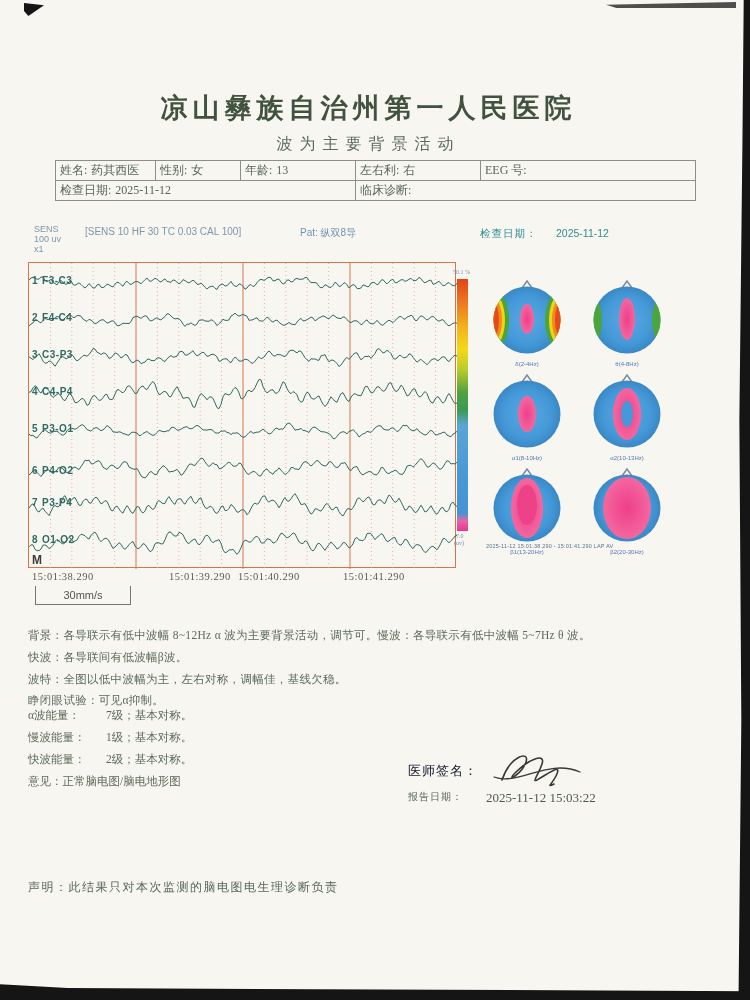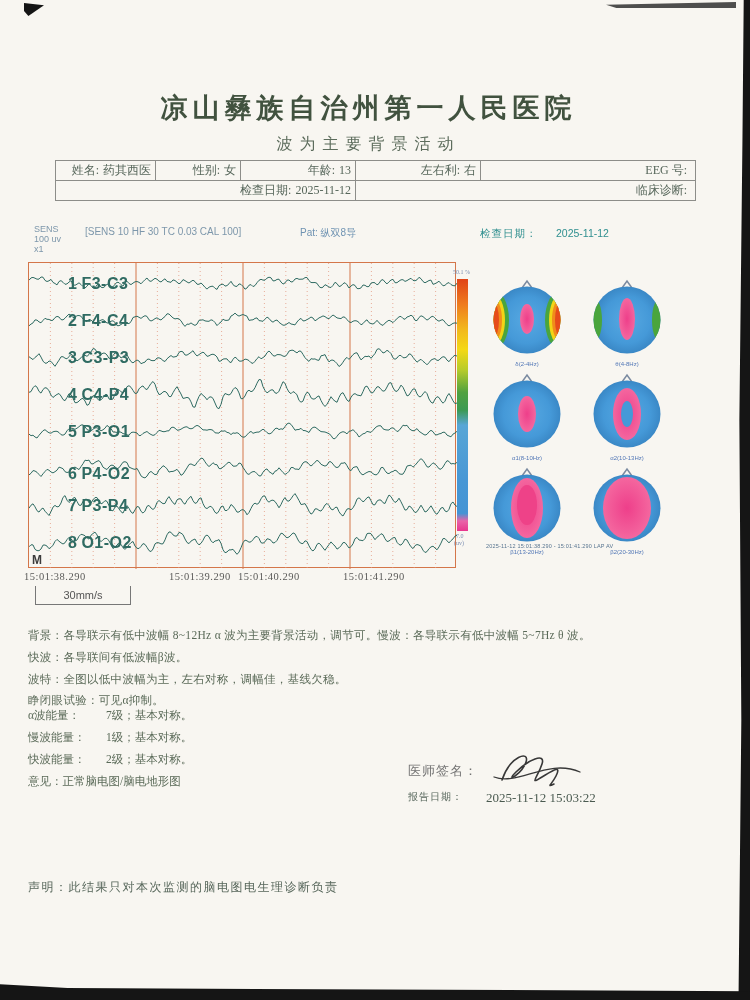--- a/index.html
+++ b/index.html
@@ -21,46 +21,46 @@
   
   #hospital-title { position:absolute; top:90px; left:0; width:737px; text-align:center;
     font-size:27px; font-weight:bold; letter-spacing:5px; color:#41523f; }
   #report-title { position:absolute; top:134px; left:0; width:737px; text-align:center;
     font-size:16px; letter-spacing:7px; color:#5c6c5c; }
 
   
   #patient-table { position:absolute; left:55px; top:160px; width:640px;
     border-collapse:collapse; table-layout:fixed; font-size:12px; color:#56665a; }
   #patient-table td { border:1px solid #8d8d89; height:20px; padding:1px 4px;
-    white-space:nowrap; overflow:hidden;text-align:right; }
+    white-space:nowrap; overflow:hidden; }
   #patient-table .lbl { margin-right:4px; }
 
   
   .set-txt { position:absolute; font-family:"Liberation Sans","DejaVu Sans",sans-serif;
     color:#7d97ab; }
   #sens-l1 { left:34px; top:224px; font-size:9px; }
   #sens-l2 { left:34px; top:234px; font-size:9px; }
   #sens-l3 { left:34px; top:244px; font-size:9px; }
   #params  { left:85px; top:226px; font-size:10px; }
   #montage { left:300px; top:226px; font-size:10px; color:#6f93b2; }
   #exam-date-lbl { left:480px; top:227px; font-size:10.5px; color:#2f8f8f; letter-spacing:1px;}
   #exam-date-val { left:556px; top:227px; font-size:10.5px; color:#2f8f8f; }
 
   
   #eeg-chart { position:absolute; left:28px; top:262px; width:428px; height:306px;
     border:1px solid #d4764a; }
   #wave-svg { position:absolute; left:0; top:0; }
-  .ch-label { position:absolute; left:3px; font-size:16px; font-weight:bold; color:#2f6b62;
-    font-family:"Liberation Sans","DejaVu Sans",sans-serif; letter-spacing:.5px; z-index:3;margin-left:36px;}
+  .ch-label { position:absolute; left:3px; font-size:10px; font-weight:bold; color:#2f6b62;
+    font-family:"Liberation Sans","DejaVu Sans",sans-serif; letter-spacing:.5px; z-index:3;}
   .ch-label .num { margin-right:4px; }
   #m-label { position:absolute; left:3px; top:290px; font-size:12px; font-weight:bold;
     color:#3c3c3c; font-family:"Liberation Sans","DejaVu Sans",sans-serif; z-index:3;}
 
   .tstamp { position:absolute; top:571px; font-size:10.5px; color:#5a5a58; letter-spacing:.5px; }
-  #ts-0{left:24px;text-align:center;} #ts-1{left:133px;margin-left:36px;} #ts-2{left:238px;} #ts-3{left:343px;}
+  #ts-0{left:32px;text-align:center;} #ts-1{left:133px;margin-left:36px;} #ts-2{left:238px;} #ts-3{left:343px;}
 
   #speed-box { position:absolute; left:35px; top:586px; width:96px; height:19px;
     border-left:1.5px solid #777; border-right:1.5px solid #777; border-bottom:1.5px solid #777;
     text-align:center; font-size:11px; color:#555; line-height:18px;
     font-family:"Liberation Sans","DejaVu Sans",sans-serif; }
 
   
   #colorbar { position:absolute; left:457px; top:279px; width:11px; height:252px;
     background:linear-gradient(to bottom,
       #e04418 0%, #ef7b1e 10%, #f2b81c 20%, #f4d816 28%,
@@ -84,21 +84,21 @@
   
   .find-line { position:absolute; left:28px; white-space:nowrap; font-size:11.5px;
     color:#5a6a58; letter-spacing:.3px; }
   #fl-0{top:628px;} #fl-1{top:650px;} #fl-2{top:672px;} #fl-3{top:693px;}
   .energy-row { position:absolute; left:28px; font-size:11.5px; color:#5a6a58; }
   #en-0{top:708px;} #en-1{top:730px;} #en-2{top:752px;}
   .e-label { display:inline-block; width:78px; }
   #conclusion { position:absolute; left:28px; top:774px; font-size:11.5px; color:#5a6a58; }
 
   
-  #sign-label { position:absolute; left:408px; top:762px; font-size:13px; color:#737373;
+  #sign-label { position:absolute; left:408px; top:762px; font-size:13px; color:#0f172a;
     letter-spacing:1px; }
   #sign-svg { position:absolute; left:488px; top:744px; }
   #rdate-label { position:absolute; left:408px; top:790px; font-size:10px; color:#55655a;
     letter-spacing:1px;font-family:Liberation Serif, serif; }
   #rdate-val { position:absolute; left:486px; top:790px; font-size:13px; color:#4a5a50; }
 
   
   #statement { position:absolute; left:28px; top:879px; font-size:12px; color:#56665a;
     letter-spacing:1.5px; }
 </style>

